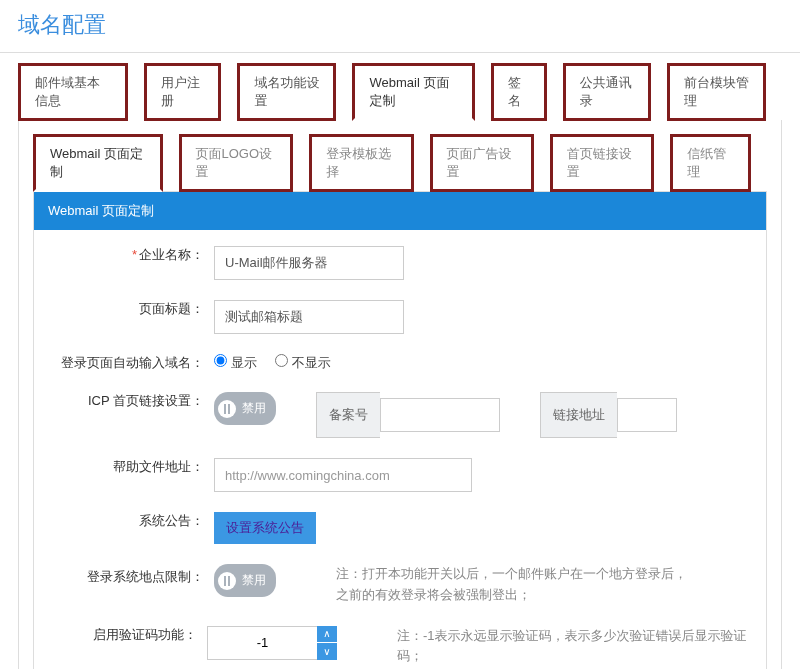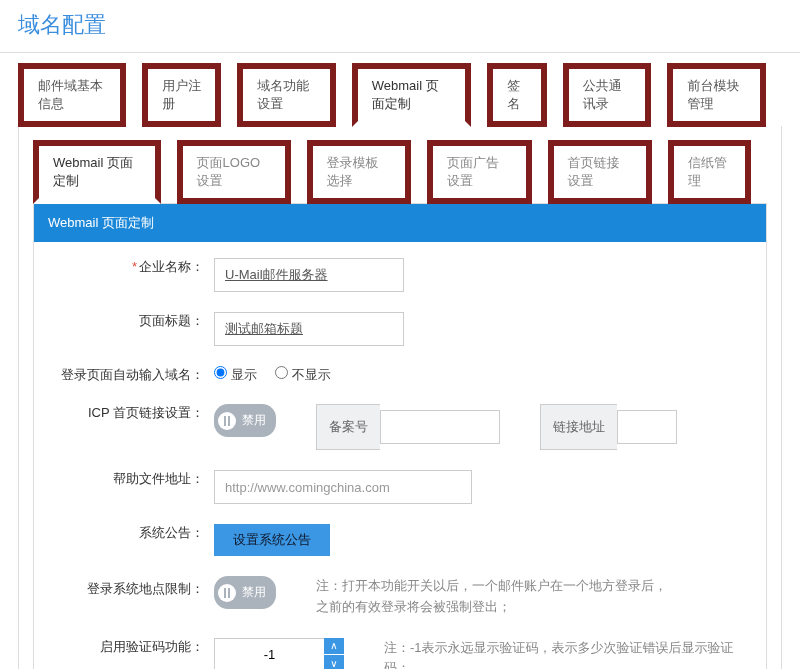--- a/index.html
+++ b/index.html
@@ -1,43 +1,43 @@
 <!DOCTYPE html>
 <html><head>
 <meta charset="utf-8">
 <style>
 * { box-sizing: border-box; margin: 0; padding: 0; }
 body { font-family: "Microsoft YaHei", Arial, sans-serif; font-size: 13px; color: #555; background: #fff; width: 800px; }
 .page-title { color: #3b8ede; font-size: 22px; font-weight: normal; padding: 10px 18px 12px; }
 .outer-tabs { border-top: 1px solid #ddd; padding: 10px 18px 0; }
 .tabstrip { display: flex; }
-.tabstrip > div { padding: 8px 14px; border: 6px solid #7f1d1d; margin-right: 16px; background: #fff; color: #555; cursor: pointer; font-size: 13px; }
+.tabstrip > div { padding: 8px 14px; border: 3px solid #7f1d1d; margin-right: 16px; background: #fff; color: #555; cursor: pointer; font-size: 13px; }
 .tabstrip > div.active { border-bottom-color: #fff; color: #333; position: relative; }
 .outer-body { border: 1px solid #ddd; border-top: none; padding: 14px 14px 0; margin-top: -1px; }
 .inner-tabs .tabstrip > div { color: #888; }
 .inner-tabs .tabstrip > div.active { color: #333; }
 .panel { border: 1px solid #ddd; margin-top: -1px; }
 .panel-head { background: #1b87d9; color: #fff; padding: 10px 14px; font-size: 13px; }
 .form-row { display: flex; align-items: flex-start; border-top: 0; padding: 10px 0; }
 .form-label { width: 170px; text-align: right; padding-right: 10px; color: #333; font-size: 13px; }
 .req { color: #e74c3c; margin-right: 2px; }
 .text-input { height: 34px; border: 1px solid #ccc; padding: 0 10px; font-size: 13px; color: #555; background: #fff; }
-.text-input.w190 { width: 190px; text-decoration: underline; }
+.text-input.w190 { width: 190px; }
 .radioset label { margin-right: 14px; font-size: 13px; color: #444; }
 .radioset input { margin-right: 4px; }
 .toggle { display: inline-flex; align-items: center; background: #aab2bb; color: #fff; border-radius: 14px; height: 33px; padding: 0 10px 0 4px; font-size: 12px; cursor: pointer; }
 .toggle .knob { width: 18px; height: 18px; background: #fff; border-radius: 50%; margin-right: 6px; position: relative; }
 .toggle .knob::before, .toggle .knob::after { content: ""; position: absolute; top: 4px; width: 2px; height: 10px; background: #aab2bb; }
 .toggle .knob::before { left: 6px; }
 .toggle .knob::after { left: 10px; }
 .addon { margin-left: 40px; display: flex; align-items: center; }
 .addon-label { background: #eef0f2; border: 1px solid #ccc; border-right: none; height: 46px; display: flex; align-items: center; padding: 0 12px; color: #666; font-size: 13px; }
 .addon-input { height: 34px; border: 1px solid #ccc; width: 120px; background: #fff; }
-.btn-blue { background: #3b97e3; color: #0f172a; border: none; padding: 7px 19px; font-size: 13px; cursor: pointer; }
-.note { color: #888; font-size: 13px; margin-left: 40px; line-height: 1.6; max-width: 360px; }
+.btn-blue { background: #3b97e3; color: #4c1d95; border: none; padding: 7px 12px; font-size: 13px; cursor: pointer; }
+.note { color: #888; font-size: 13px; margin-left: 60px; line-height: 1.6; max-width: 360px; }
 .stepper { display: flex; }
 .stepper input { width: 110px; height: 34px; border: 1px solid #ccc; text-align: center; font-size: 13px; border-right: none; }
 .stepper .btns { display: flex; flex-direction: column; }
 .stepper .btns div { width: 20px; height: 17px; background: #3b97e3; color: #fff; display: flex; align-items: center; justify-content: center; font-size: 10px; border-bottom: 1px solid #fff; cursor: pointer; }
 .stepper .btns div:last-child { border-bottom: none; }
 .content-area { padding: 6px 10px 0; }
 </style>
 </head>
 <body>
 

